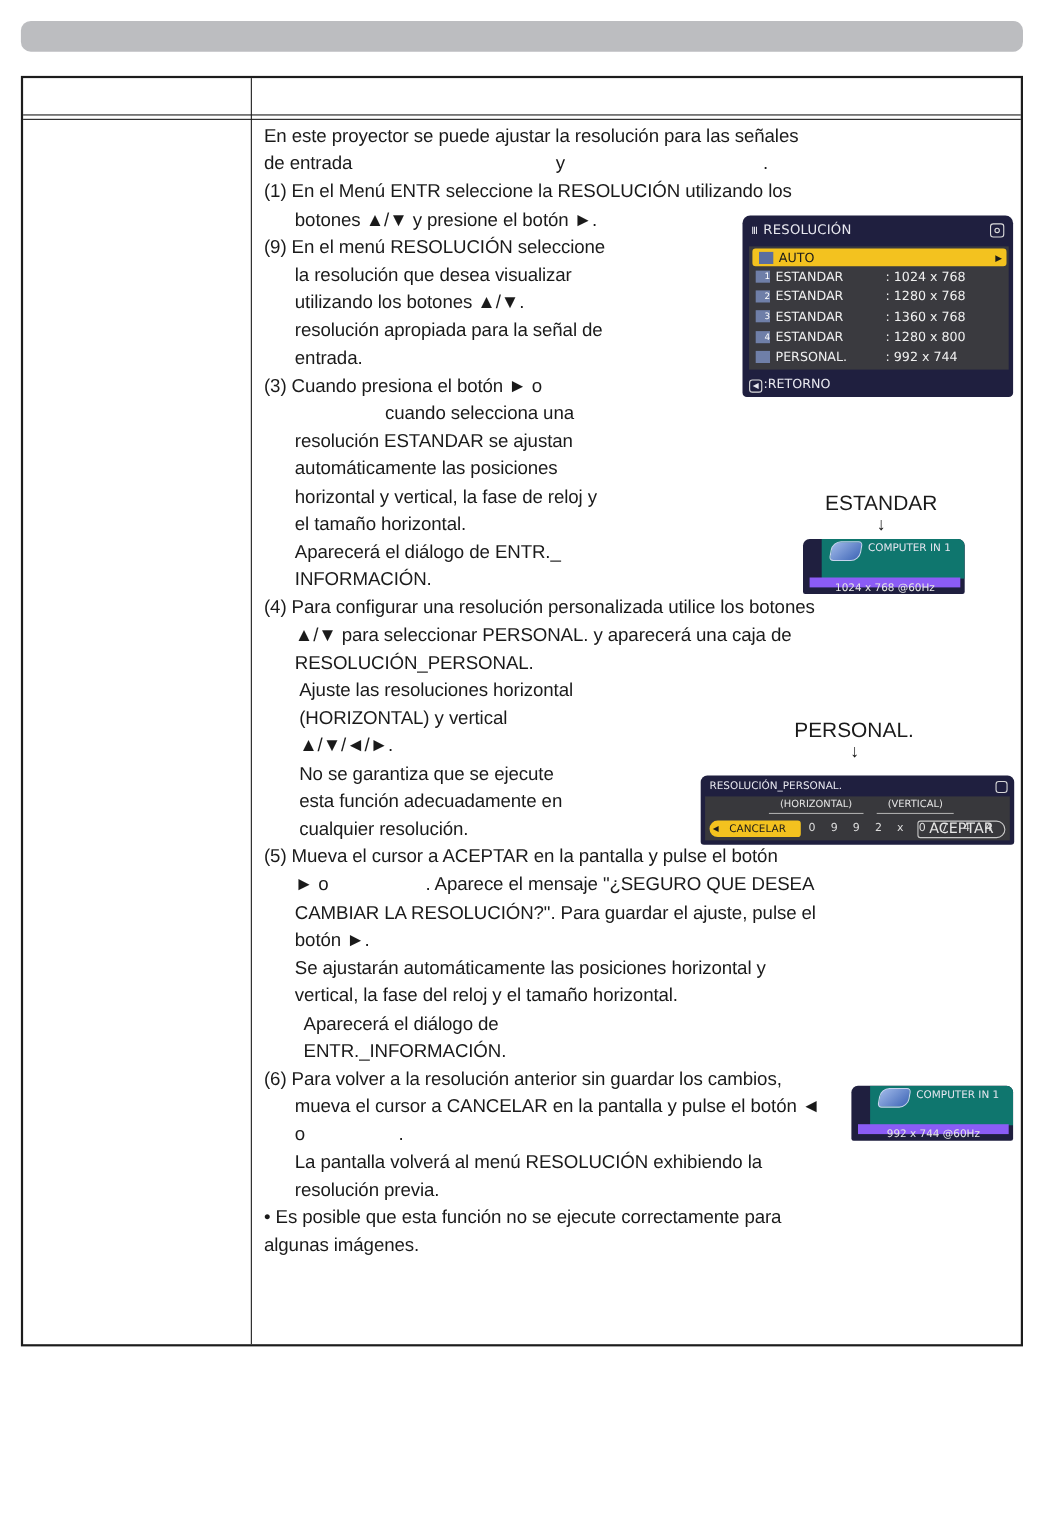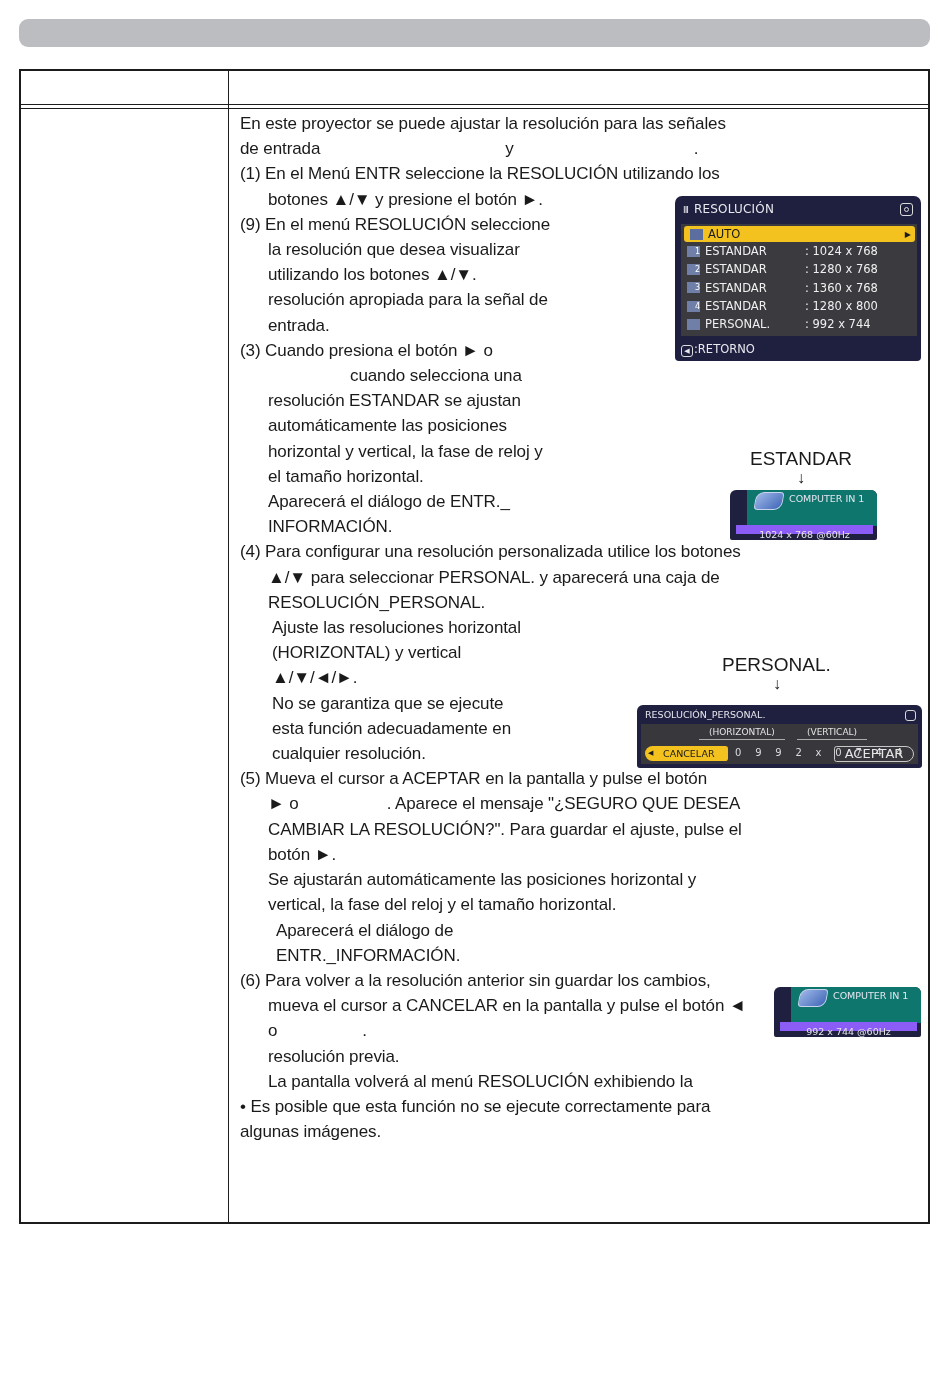--- a/index.html
+++ b/index.html
@@ -130,22 +130,22 @@
   <p class="ind">CAMBIAR LA RESOLUCIÓN?". Para guardar el ajuste, pulse el</p>
   <p class="ind">botón ►.</p>
   <p class="ind">Se ajustarán automáticamente las posiciones horizontal y</p>
   <p class="ind">vertical, la fase del reloj y el tamaño horizontal.</p>
   <p class="ind3">Aparecerá el diálogo de</p>
   <p class="ind3">ENTR._INFORMACIÓN.</p>
 
   <p>(6) Para volver a la resolución anterior sin guardar los cambios,</p>
   <p class="ind">mueva el cursor a CANCELAR en la pantalla y pulse el botón ◄</p>
   <p class="ind"><span>o</span><span class="sp-gap" style="width:85px"></span><span>.</span></p>
+  <p class="ind">La pantalla volverá al menú RESOLUCIÓN exhibiendo la</p>
   <p class="ind">resolución previa.</p>
-  <p class="ind">La pantalla volverá al menú RESOLUCIÓN exhibiendo la</p>
 
   <p>• Es posible que esta función no se ejecute correctamente para</p>
   <p>algunas imágenes.</p>
 </div>
 
 <div class="osd res-menu">
   <div class="title">
     <span class="bars">III</span><span>RESOLUCIÓN</span>
   </div>
   <div class="corner-icon"></div>

